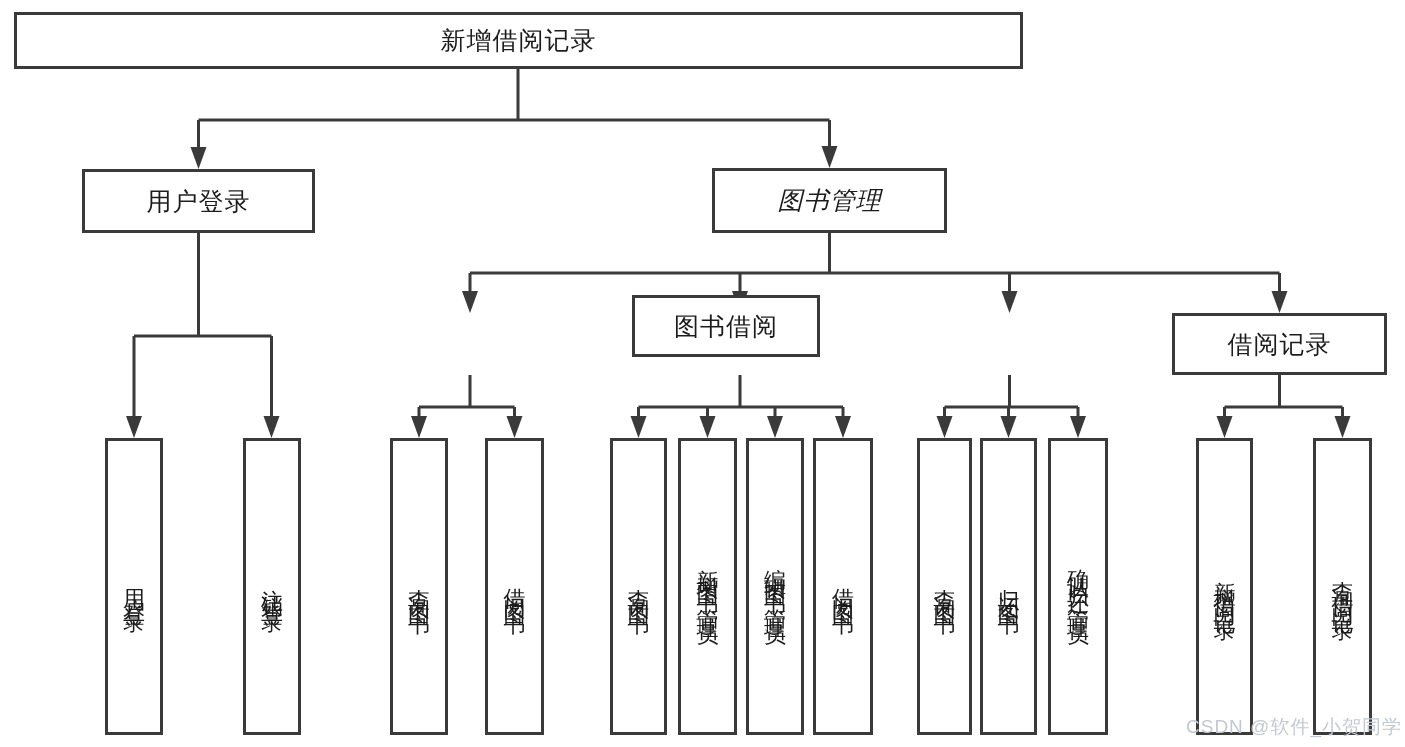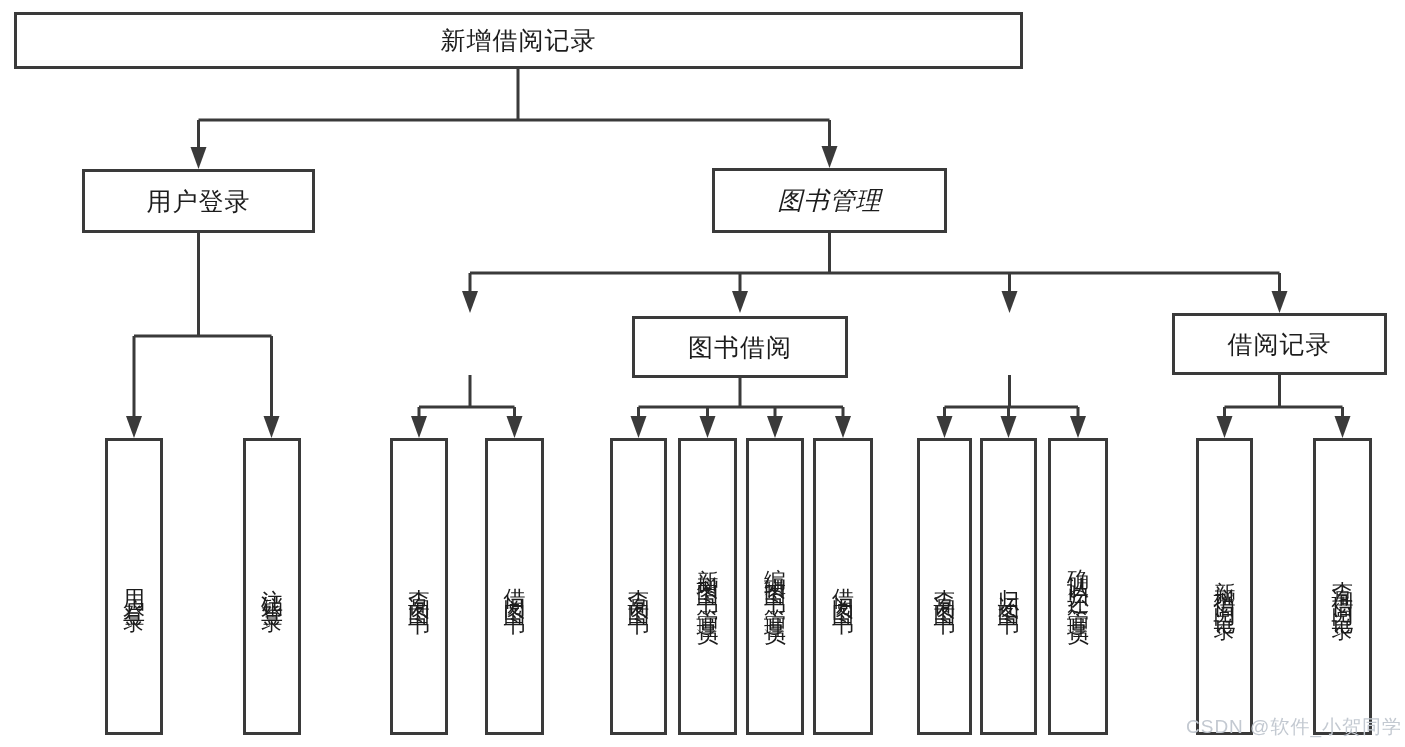--- a/index.html
+++ b/index.html
@@ -80,21 +80,21 @@
       <polygon points="1216.5,416 1232.5,416 1224.5,438"></polygon>
       <polygon points="1334.5,416 1350.5,416 1342.5,438"></polygon>
     </g>
   </svg>
 
   <div class="node" style="left:14px;top:12px;width:1009px;height:57px;">新增借阅记录</div>
 
   <div class="node" style="left:82px;top:169px;width:233px;height:64px;">用户登录</div>
   <div class="node" style="left:712px;top:168px;width:235px;height:65px;font-style:italic;">图书管理</div>
 
-  <div class="node" style="left:632px;top:316px;width:216px;height:62px;">图书借阅</div>
+  <div class="node" style="left:632px;top:295px;width:188px;height:62px;">图书借阅</div>
   <div class="node" style="left:1172px;top:313px;width:215px;height:62px;">借阅记录</div>
 
   <div class="node vert" style="left:105px;top:438px;width:58px;height:297px;">用户登录</div>
   <div class="node vert" style="left:243px;top:438px;width:58px;height:297px;">注销登录</div>
 
   <div class="node vert" style="left:390px;top:438px;width:58px;height:297px;">查询图书</div>
   <div class="node vert" style="left:485px;top:438px;width:59px;height:297px;">借阅图书</div>
 
   <div class="node vert" style="left:610px;top:438px;width:57px;height:297px;">查询图书</div>
   <div class="node vert" style="left:678px;top:438px;width:59px;height:297px;">新增图书（管理员）</div>

